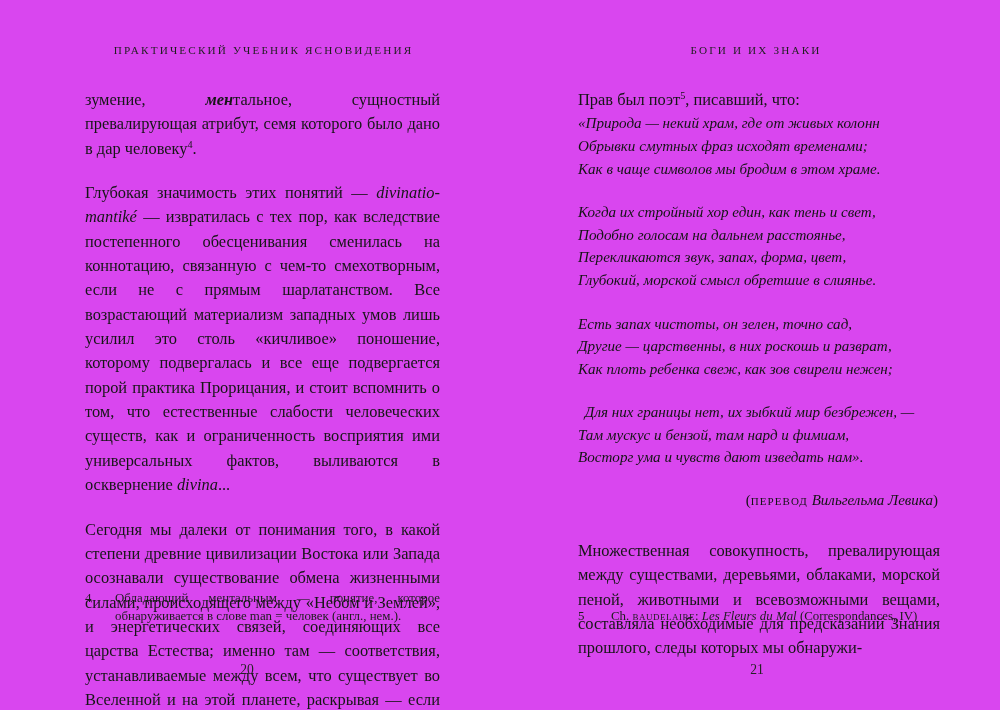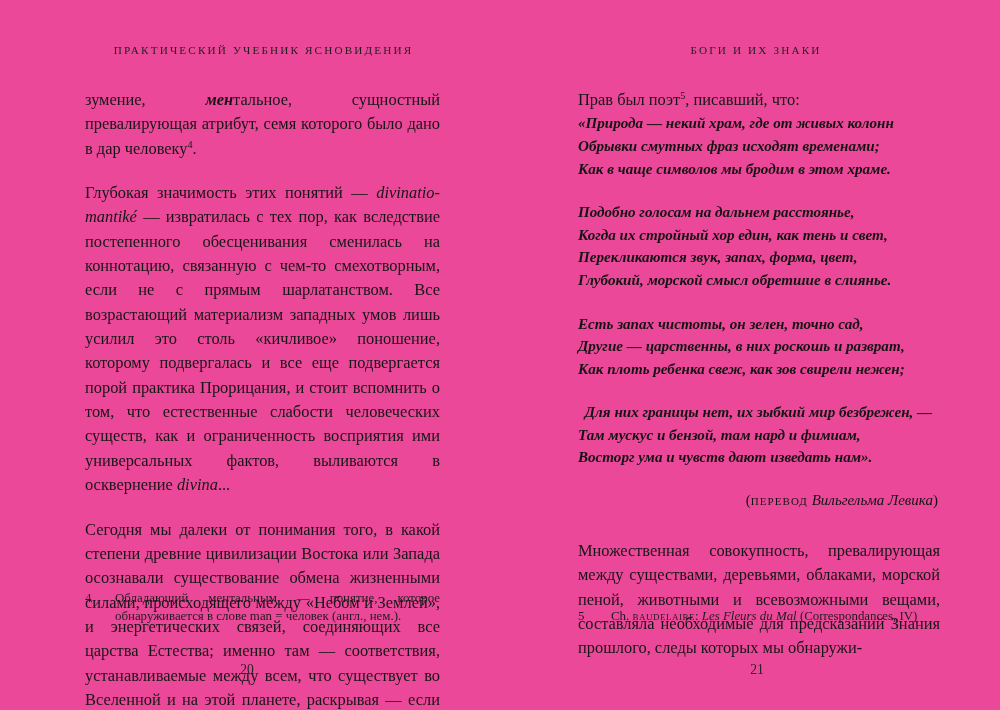--- a/index.html
+++ b/index.html
@@ -14,21 +14,21 @@
     font-family: "Liberation Serif", "DejaVu Serif", serif;
     color: #1a1a1a;
     -webkit-font-smoothing: antialiased;
   }
 
   .spread {
     position: relative;
     width: 1000px;
     height: 710px;
     display: flex;
-    background: #ec4899;
+    background: #d946ef;
   }
 
   .page {
     position: relative;
     width: 500px;
     height: 710px;
     box-sizing: border-box;
   }
 
   .page-left  { padding: 44px 60px 0 85px; }
@@ -75,21 +75,21 @@
   
   .poem {
     margin: 0;
     font-size: 15.1px;
     line-height: 22.6px;
     font-style: italic;
     color: #141414;
   }
   .stanza { margin: 0 0 21px 0; }
   .stanza:last-child { margin-bottom: 0; }
-  .verse { white-space: nowrap; display: block; font-weight: bold; }
+  .verse { white-space: nowrap; display: block; }
   .verse-hang { padding-left: 0.45em; }
 
   .poem-intro { margin-bottom: 26px; }
   .poem-wrap  { margin-bottom: 22px; }
 
   .credit {
     text-align: right;
     font-size: 15px;
     margin: 0 0 30px 0;
     color: #141414;
@@ -191,22 +191,22 @@
 
       <div class="poem poem-wrap">
 
         <div class="stanza">
           <span class="verse">«Природа — некий  храм, где от живых колонн</span>
           <span class="verse">Обрывки смутных фраз исходят временами;</span>
           <span class="verse">Как в чаще символов мы бродим в этом храме.</span>
         </div>
 
         <div class="stanza">
+          <span class="verse">Когда их стройный хор един, как тень и свет,</span>
           <span class="verse">Подобно голосам на дальнем расстоянье,</span>
-          <span class="verse">Когда их стройный хор един, как тень и свет,</span>
           <span class="verse">Перекликаются звук, запах, форма, цвет,</span>
           <span class="verse">Глубокий, морской смысл обретшие в слиянье.</span>
         </div>
 
         <div class="stanza">
           <span class="verse">Есть запах чистоты, он зелен, точно сад,</span>
           <span class="verse">Другие — царственны, в них роскошь и разврат,</span>
           <span class="verse">Как плоть ребенка свеж, как зов свирели нежен;</span>
         </div>
 

